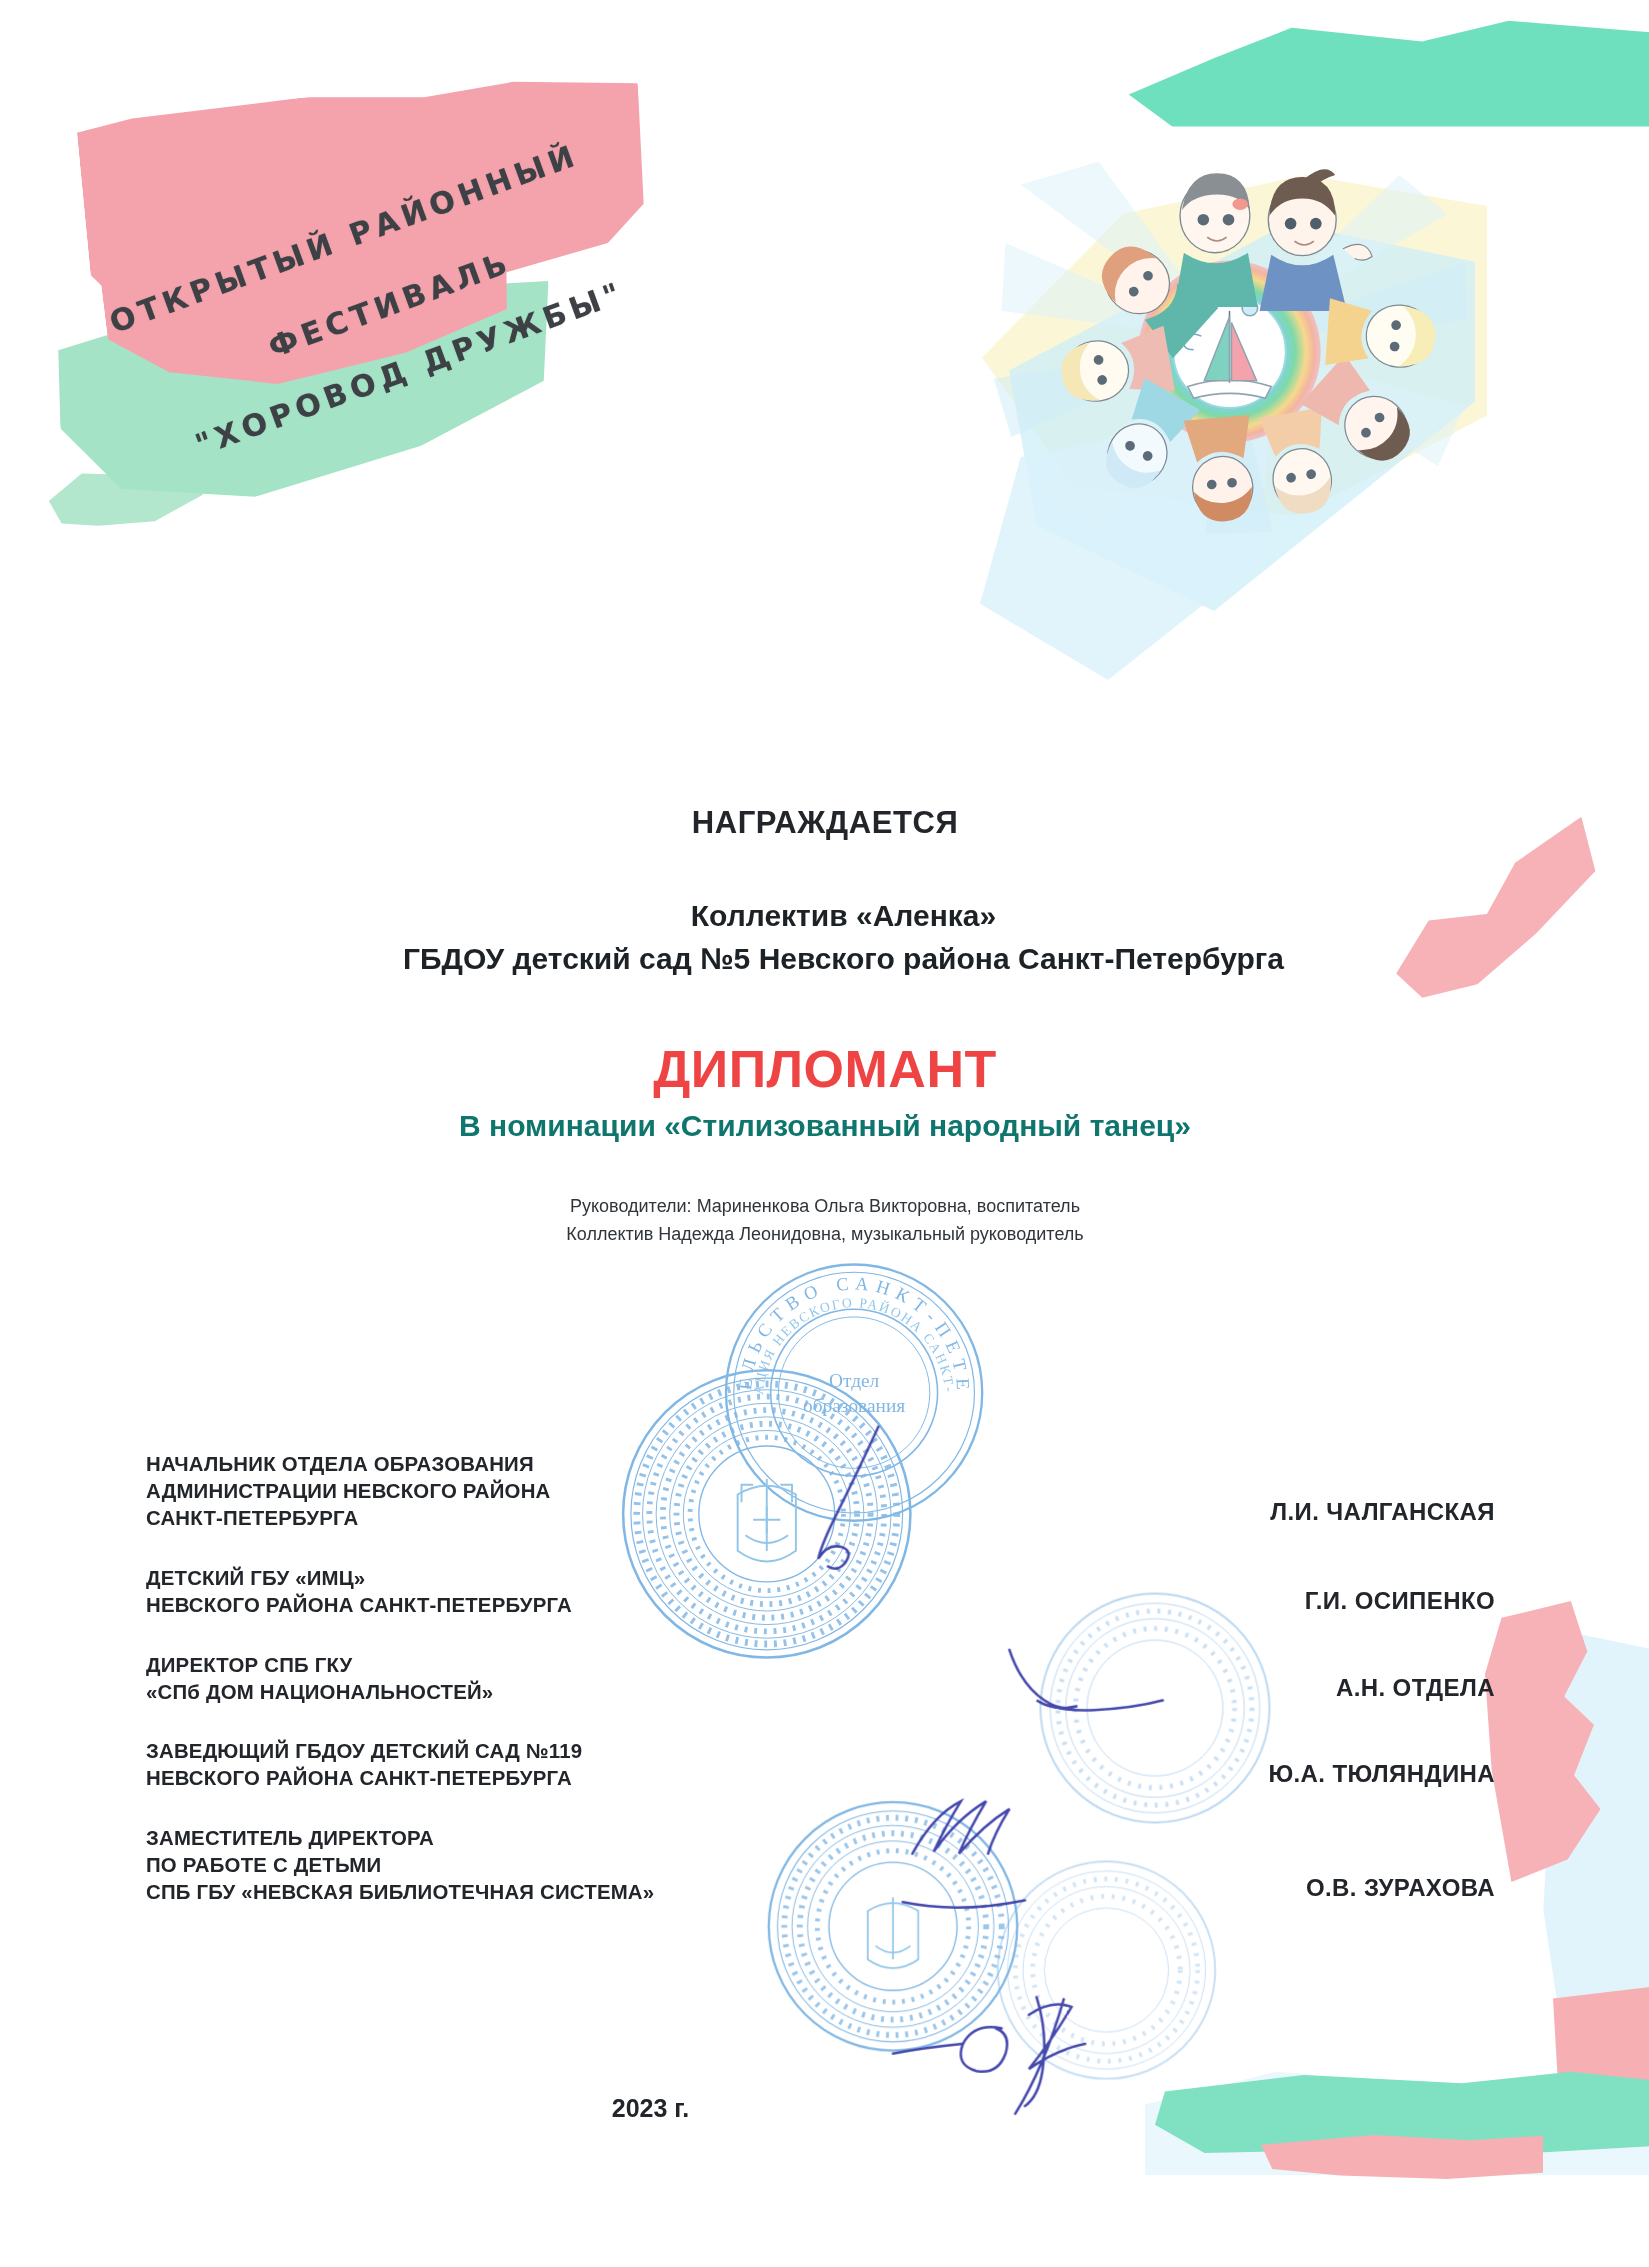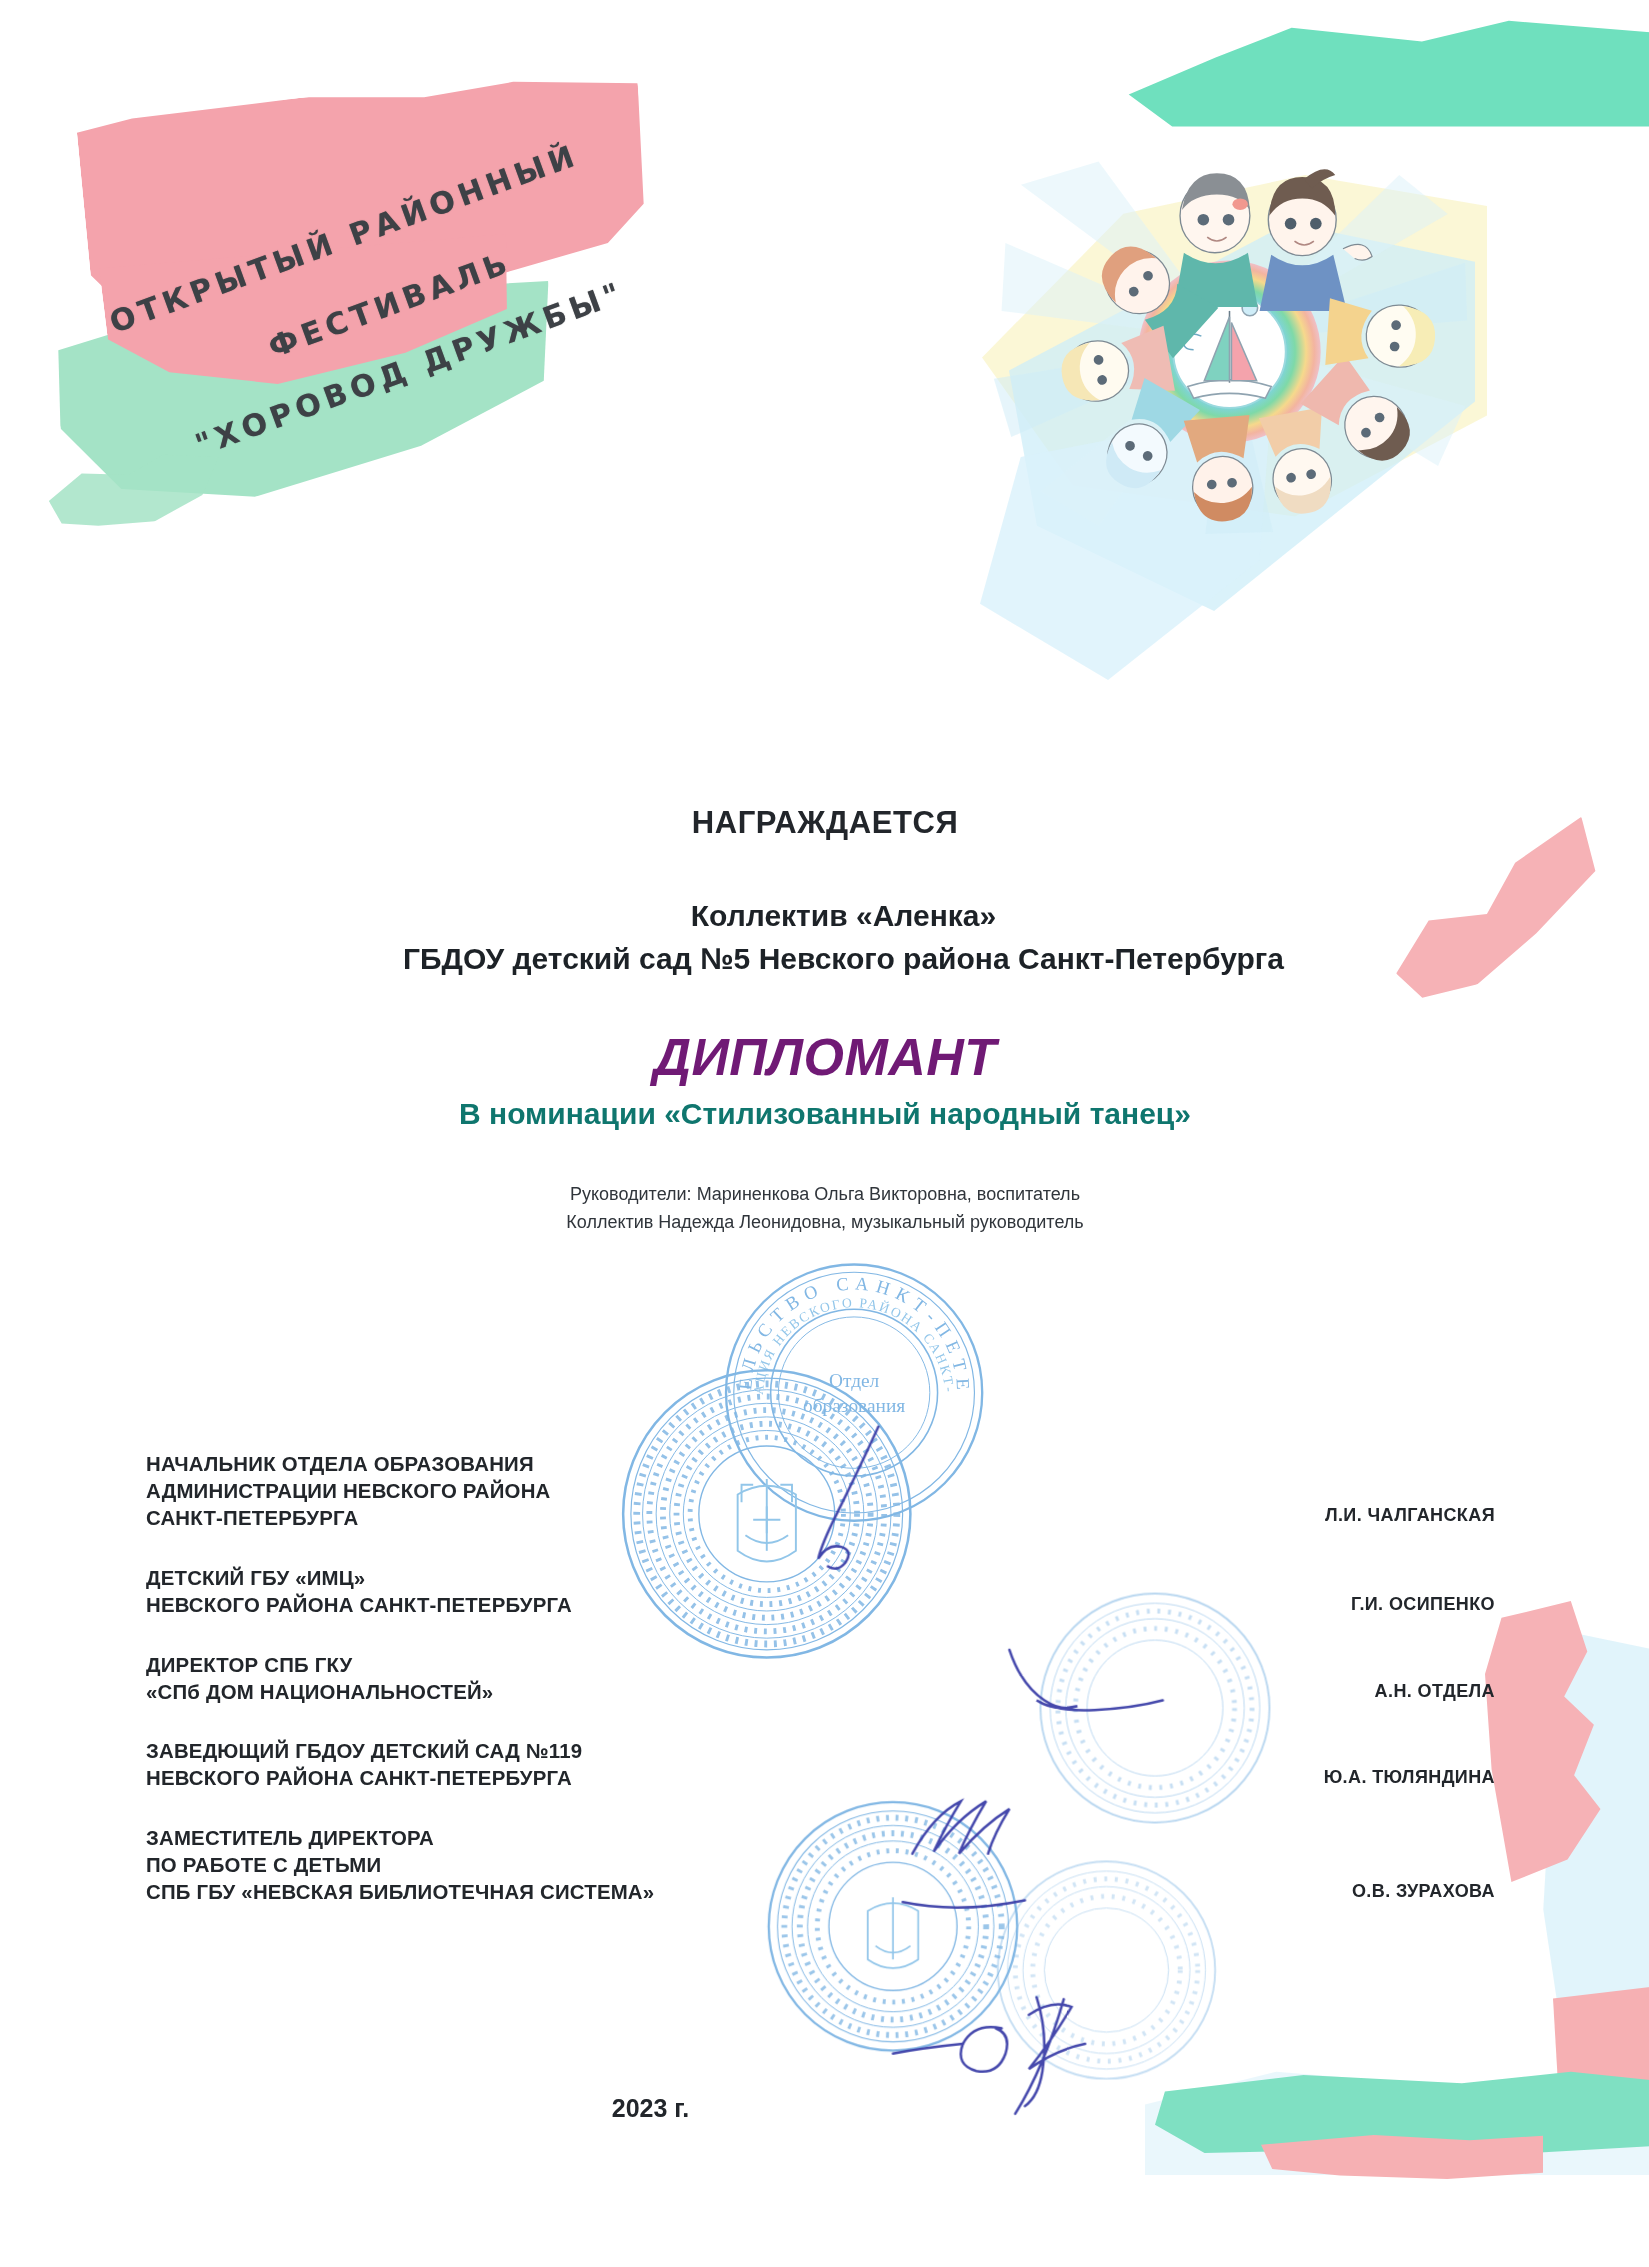--- a/index.html
+++ b/index.html
@@ -117,39 +117,39 @@
 
   
   .body-wrap{position:absolute;left:0;right:0;top:805px;text-align:center;}
   .t-award{
     font-size:31px;font-weight:700;letter-spacing:0.6px;color:#22262b;
   }
   .t-recipient{
     margin-top:54px;font-size:30px;font-weight:700;line-height:1.42;color:#1d2227;padding-left:37px;
   }
   .t-diploma{
-    margin-top:47px;font-size:52px;font-weight:700;letter-spacing:0.5px;color:#701a75;font-style:italic;
+    margin-top:59px;font-size:52px;font-weight:700;letter-spacing:0.5px;color:#ef4444;
   }
   .t-nomination{
     margin-top:9.7px;font-size:30px;font-weight:700;color:#0f766e;
   }
   .t-leaders{
     margin-top:50px;font-size:18px;font-weight:400;line-height:1.55;color:#30353b;
   }
 
   
   .sig-block{position:absolute;left:146px;top:1451px;width:1349px;}
   .sig-row{position:relative;margin-bottom:33px;min-height:50px;}
   .sig-title{
     font-size:20.4px;font-weight:700;line-height:1.32;color:#22262b;
     letter-spacing:0.2px;max-width:873px;
   }
   .sig-name{
     position:absolute;right:0;bottom:3.9px;
-    font-size:18px;font-weight:700;letter-spacing:0.4px;color:#22262b;white-space:nowrap;margin-left:20px;
+    font-size:24px;font-weight:700;letter-spacing:0.4px;color:#22262b;white-space:nowrap;margin-left:20px;
   }
   .sig-row.r1 .sig-name{bottom:5.8px;}
   .sig-row.r2{margin-top:9.7px;}
   .sig-row.r5{margin-top:15.5px;}
   .year{
     position:absolute;left:0;right:349px;top:2094px;text-align:center;
     font-size:25px;font-weight:700;color:#22262b;
   }
 
   

